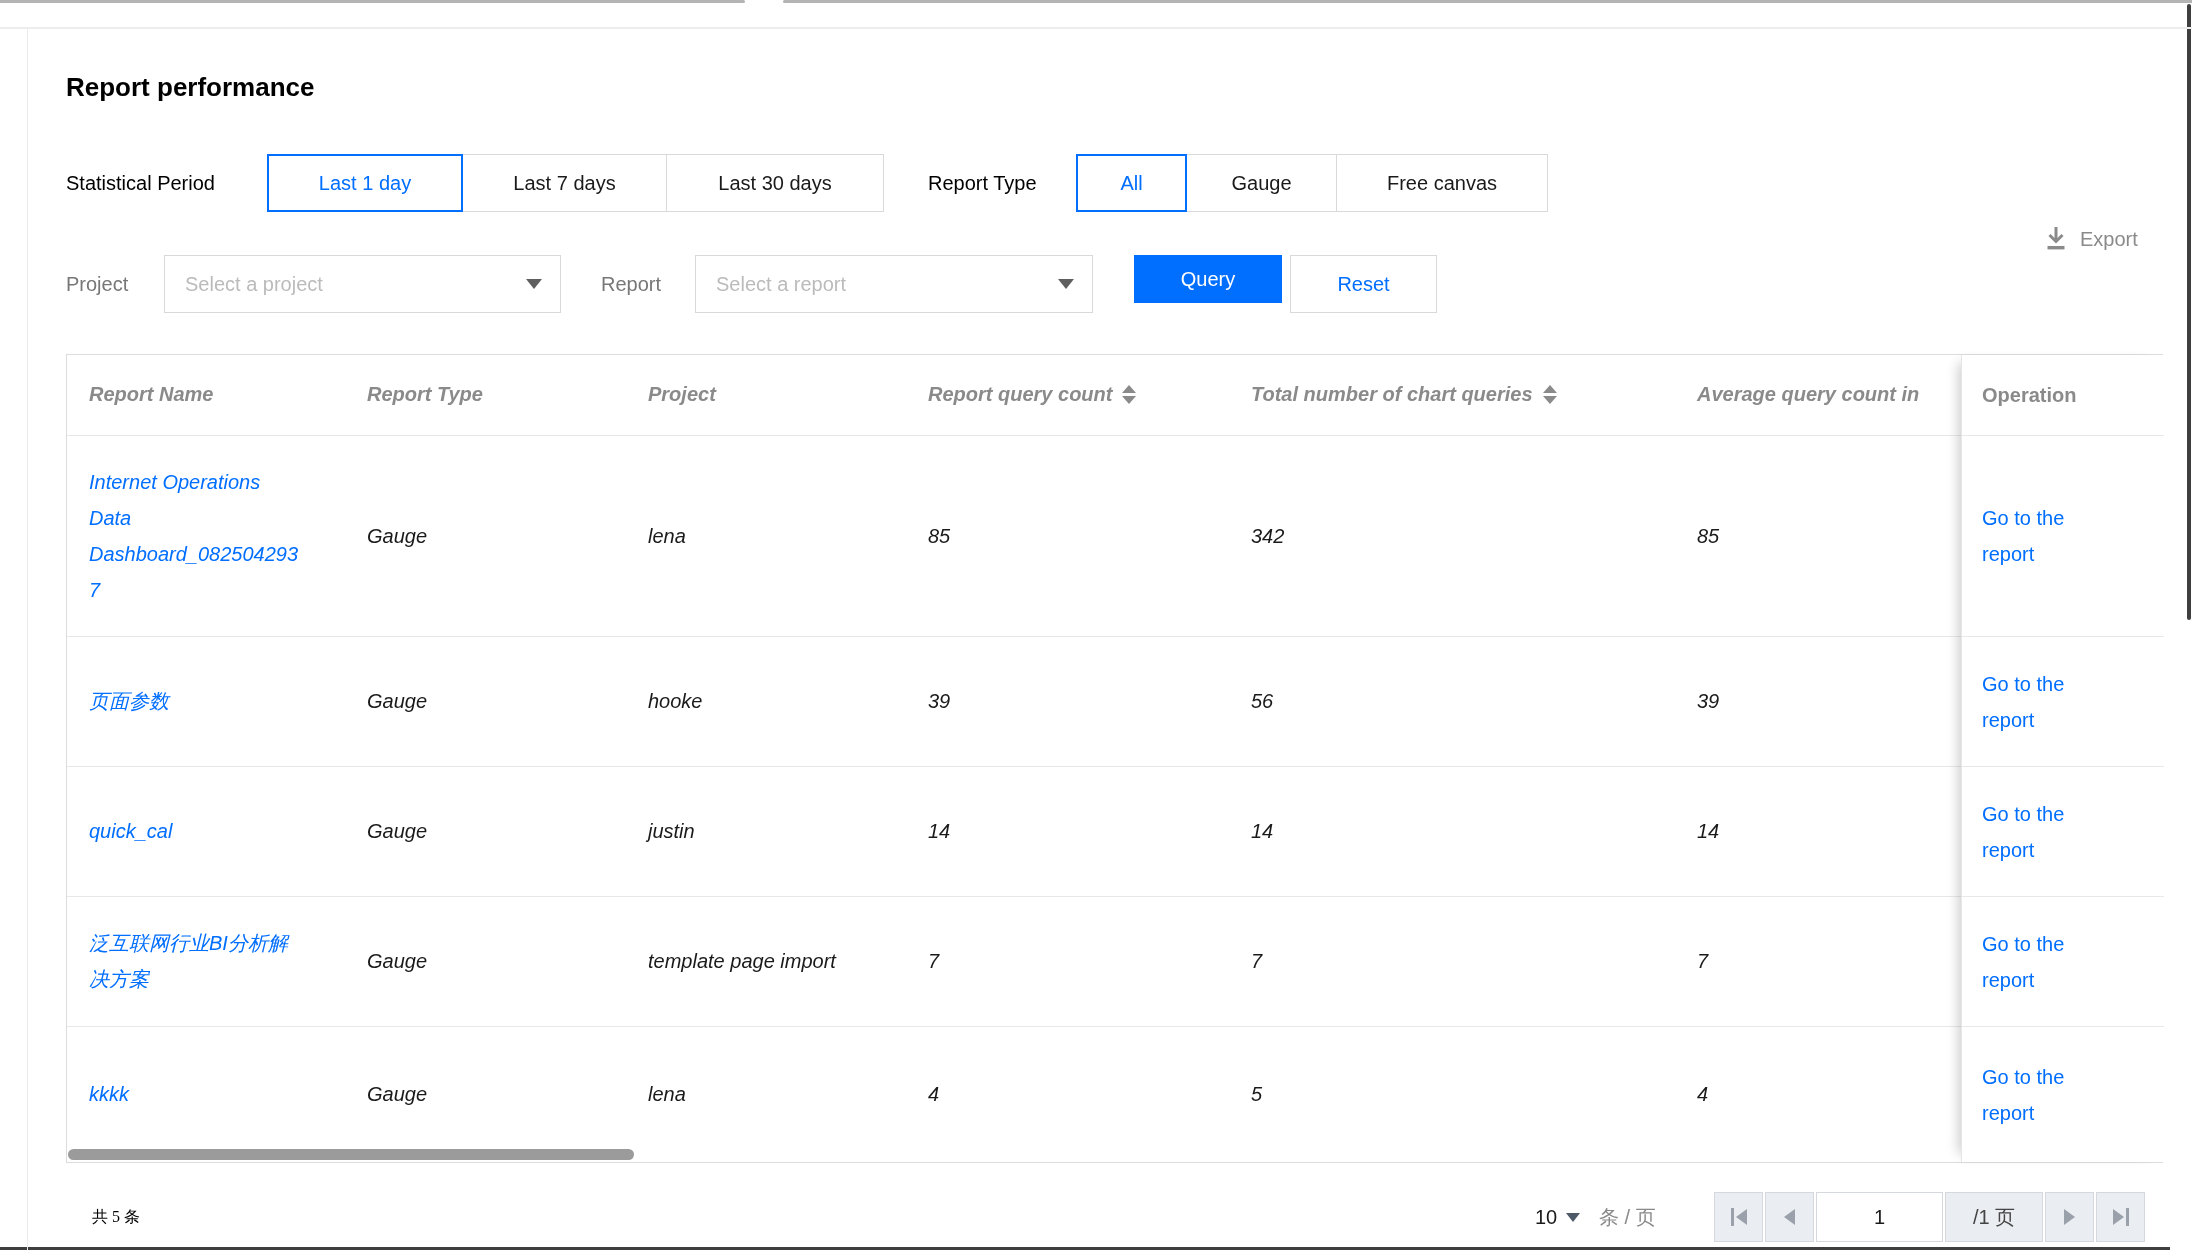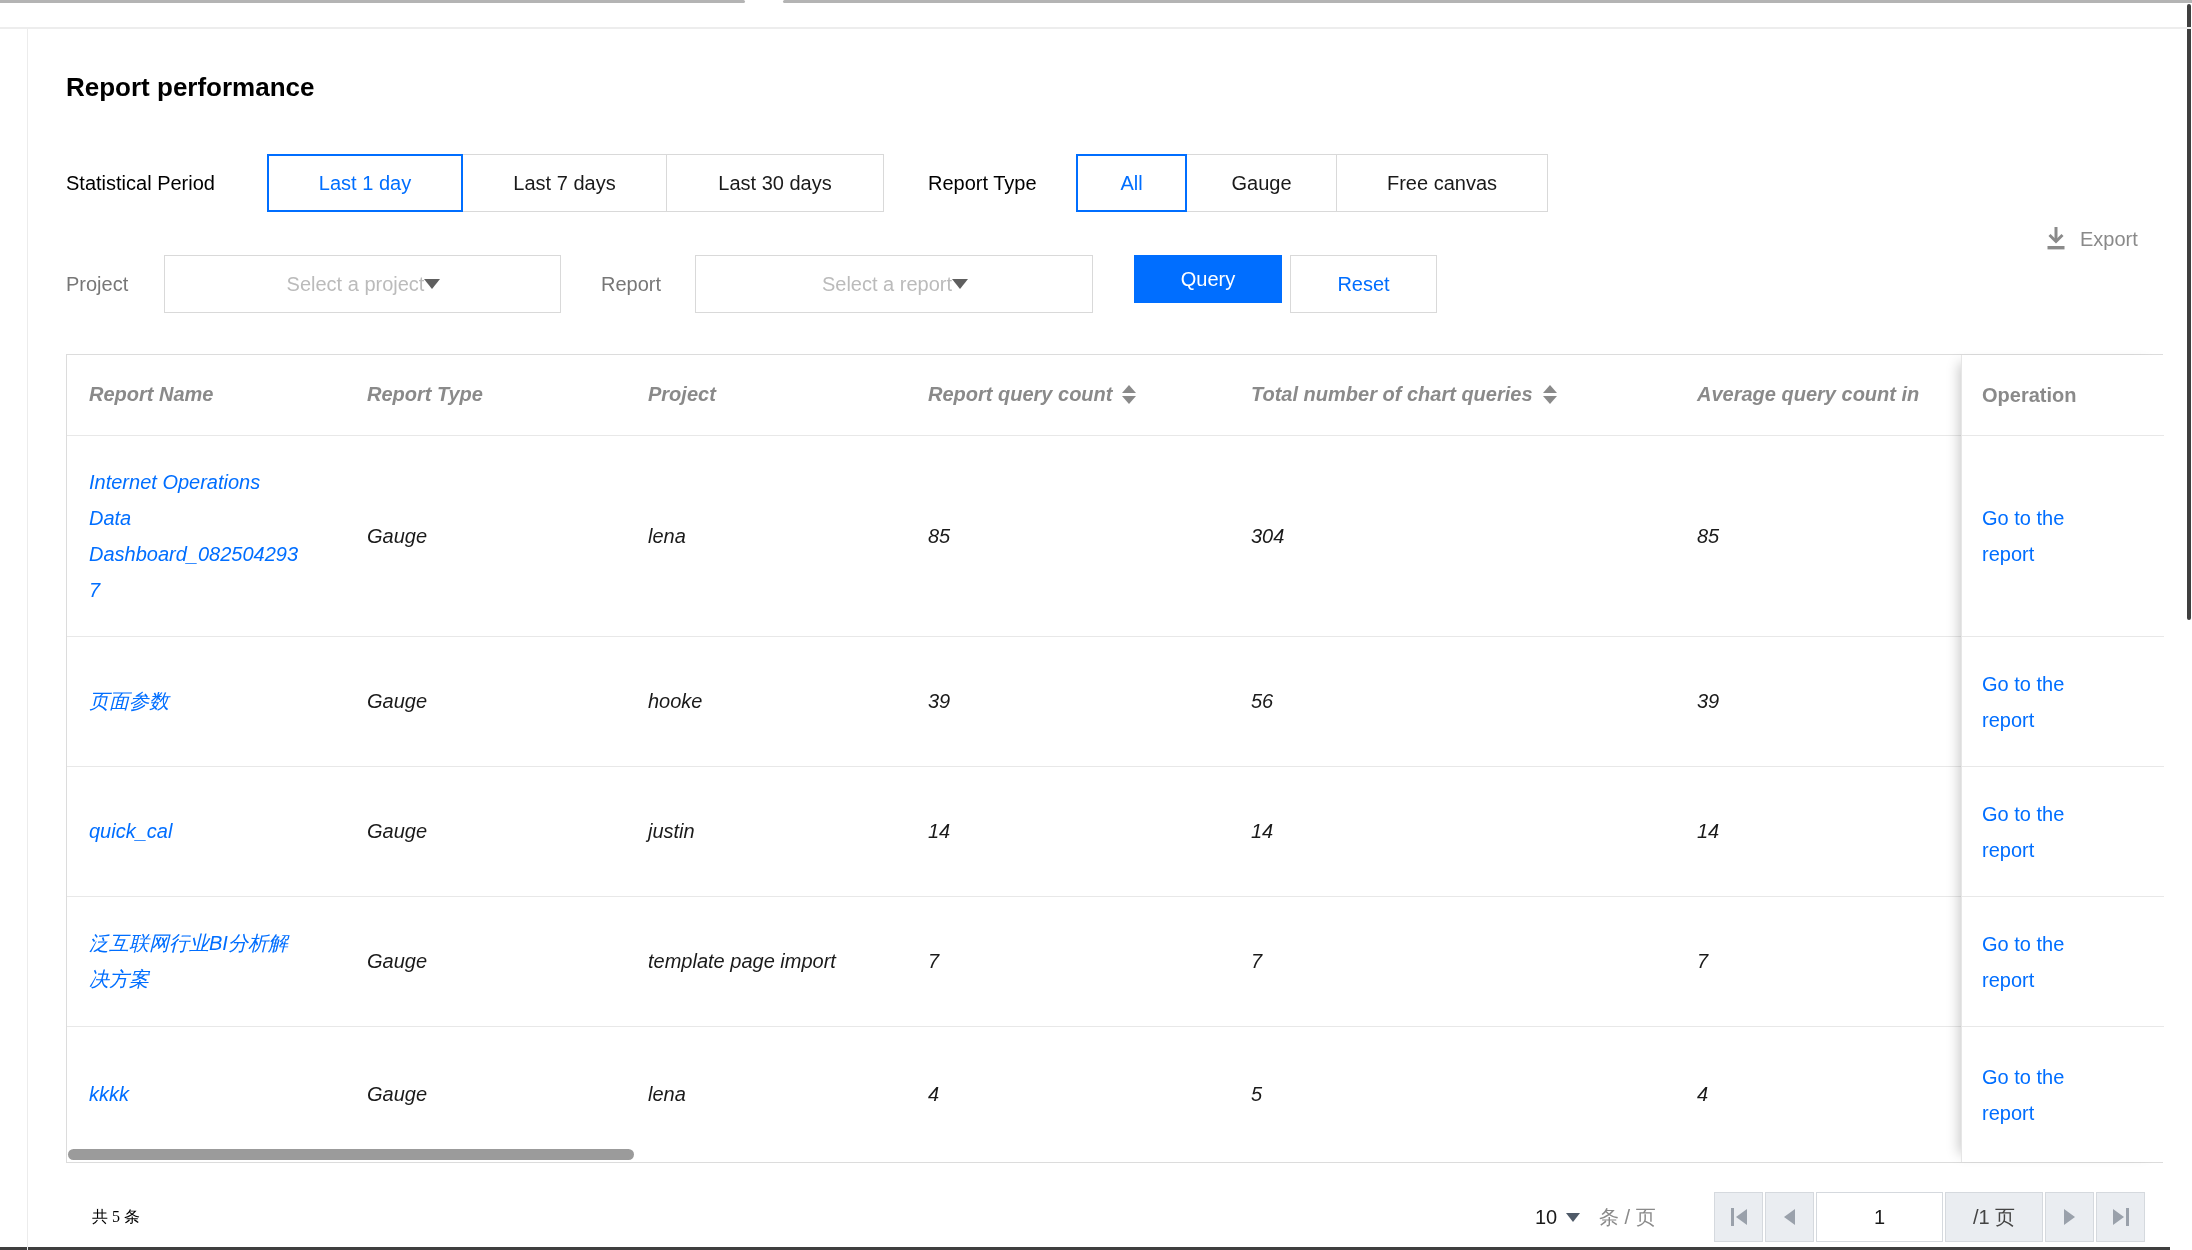--- a/index.html
+++ b/index.html
@@ -27,21 +27,21 @@
     font-size: 20px; color: #1a1a1a; display: flex; align-items: center; justify-content: center;
     cursor: pointer; position: relative; font-family: inherit; }
   .gbtn:first-child { margin-left: 0; }
   .gbtn.active { border: 2px solid #006eff; color: #006eff; z-index: 2; }
 
   .export { position: absolute; top: 222px; left: 2044px; height: 34px; display: flex;
     align-items: center; gap: 12px; cursor: pointer; }
   .export span { font-size: 20px; color: #8a8a8a; }
 
   .select-box { position: absolute; top: 255px; height: 58px; background: #fff; border: 1px solid #d9d9d9;
-    display: flex; align-items: center; justify-content: center; padding: 0 18px 0 20px; cursor: pointer; }
+    display: flex; align-items: center; justify-content: space-between; padding: 0 18px 0 20px; cursor: pointer; }
   .select-box .ph { font-size: 20px; color: #bbbbbb; }
   .sel-caret { width: 0; height: 0; border-left: 8px solid transparent; border-right: 8px solid transparent;
     border-top: 10px solid #5f5f5f; }
 
   .btn-solid { position: absolute; top: 255px; height: 48px; background: #006eff; color: #fff; border: none;
     font-size: 20px; cursor: pointer; font-family: inherit; }
   .btn-plain { position: absolute; top: 255px; height: 58px; background: #fff; color: #006eff;
     border: 1px solid #d9d9d9; font-size: 20px; cursor: pointer; font-family: inherit; }
 
   
@@ -204,21 +204,21 @@
                 </div>
               </th>
           </tr>
         </thead>
         <tbody>
           <tr class="r1">
             <td><a class="name-link">Internet Operations Data Dashboard_0825042937</a></td>
             <td>Gauge</td>
             <td>lena</td>
             <td>85</td>
-            <td>304</td>
+            <td>342</td>
             <td>85</td>
           </tr>
           <tr class="r2">
             <td><a class="name-link">页面参数</a></td>
             <td>Gauge</td>
             <td>hooke</td>
             <td>39</td>
             <td>56</td>
             <td>39</td>
           </tr>

